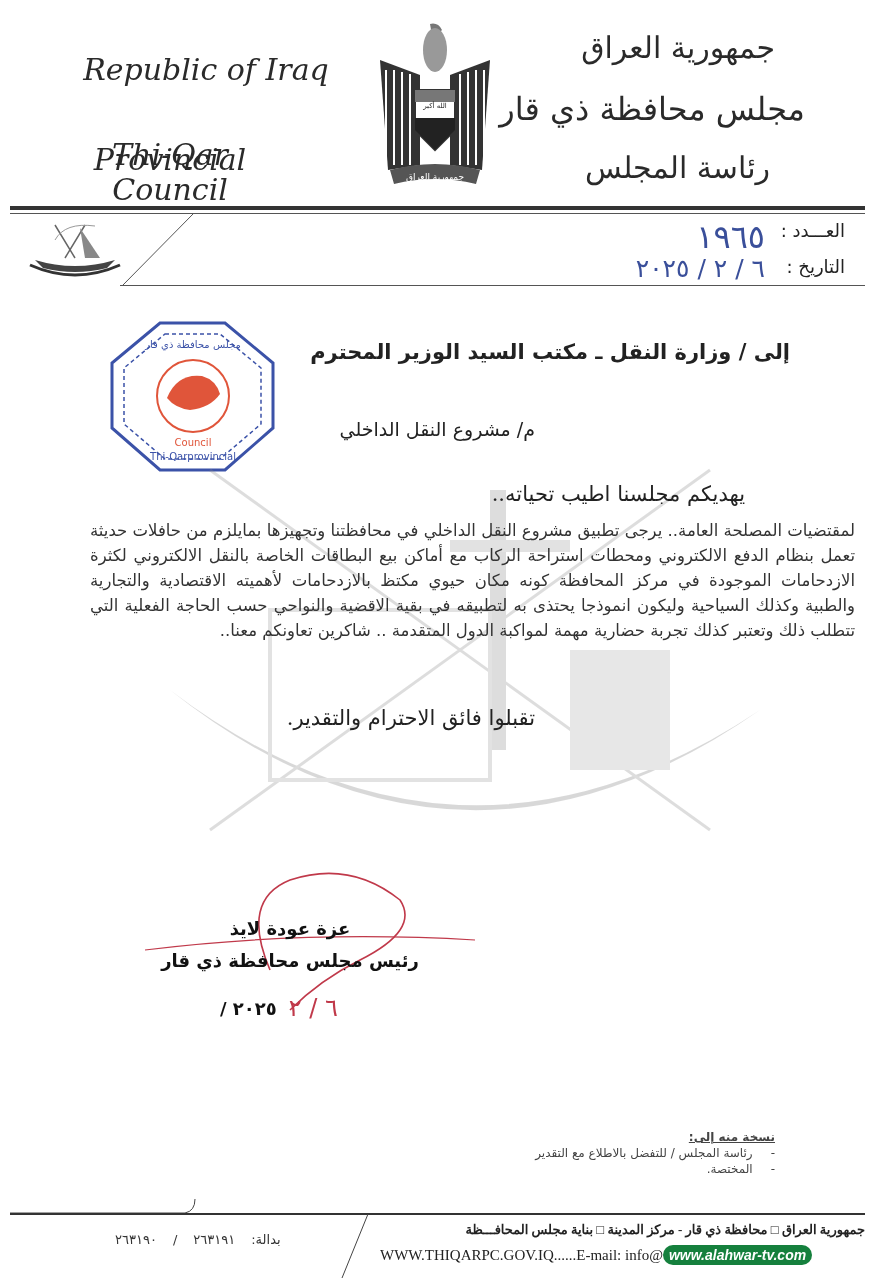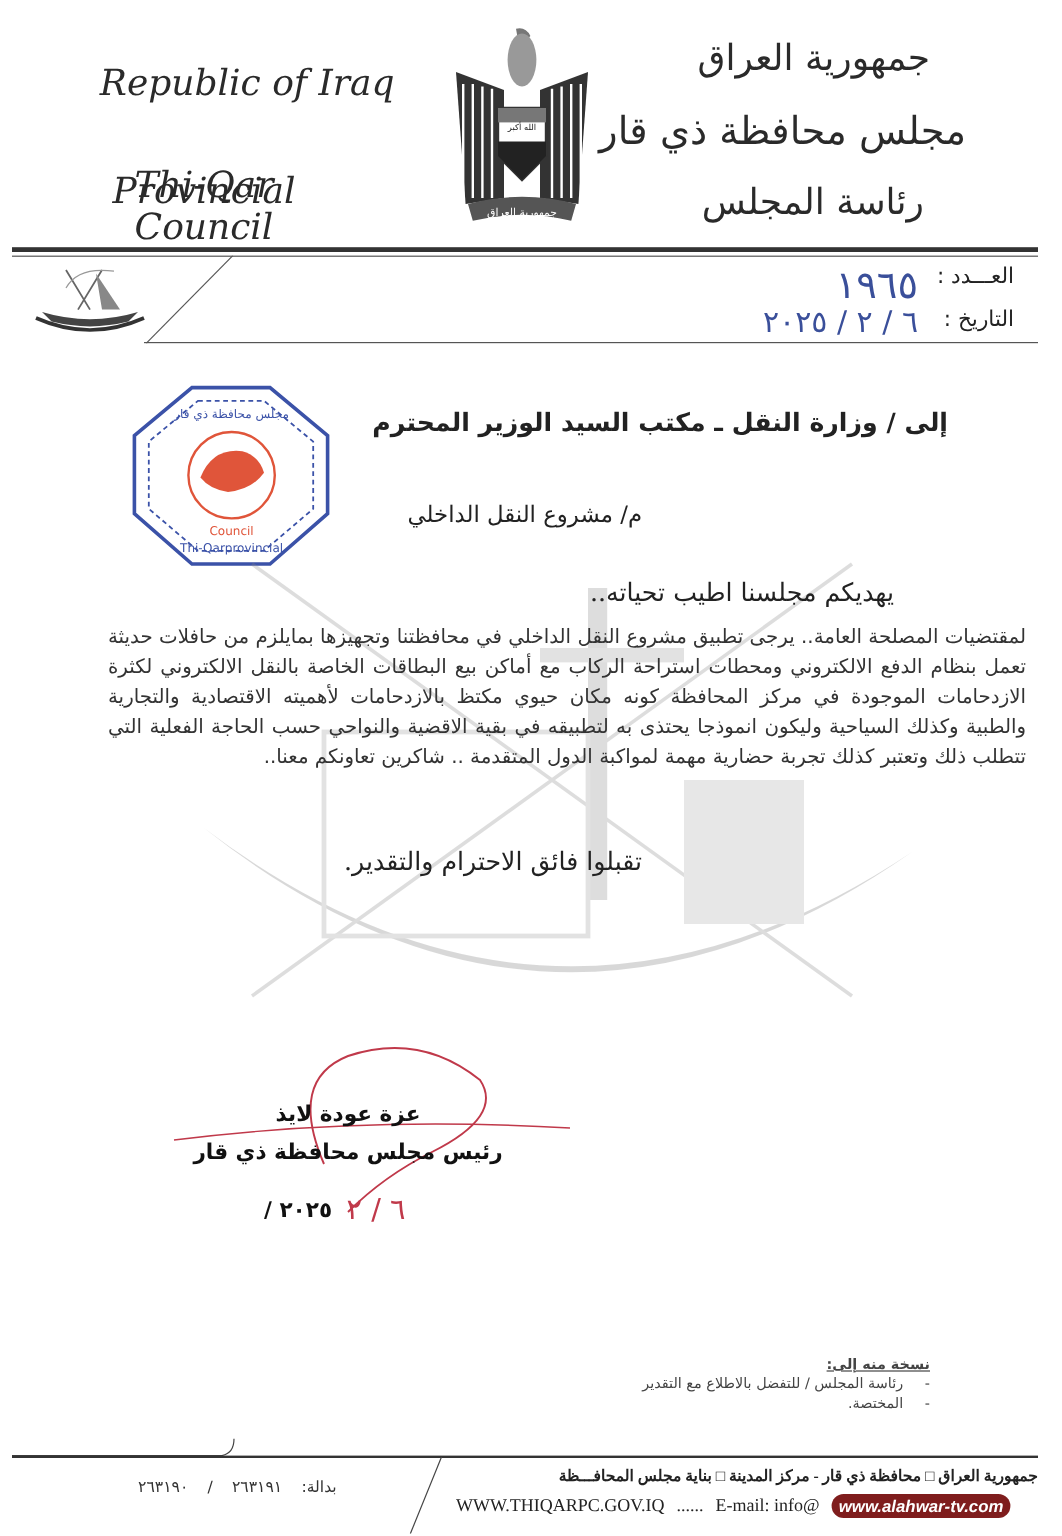--- a/index.html
+++ b/index.html
@@ -12,21 +12,21 @@
   .label{direction:rtl;font-family:"DejaVu Sans",sans-serif;font-size:18px;color:#222;}
   .hand{font-family:"DejaVu Sans",sans-serif;color:#3a4f9a;}
   .rtl{direction:rtl;}
   .heading{font-family:"DejaVu Sans",sans-serif;font-weight:bold;font-size:21px;color:#222;direction:rtl;white-space:nowrap;}
   .body-text{right:0;width:755px;right:30px;direction:rtl;text-align:justify;text-align-last:right;font-family:"DejaVu Sans",sans-serif;font-size:16.5px;line-height:25px;color:#333;}
   .script{font-family:"DejaVu Serif",serif;font-size:21px;color:#222;direction:rtl;white-space:nowrap;}
   .sig{font-family:"DejaVu Sans",sans-serif;font-weight:bold;font-size:18px;color:#111;direction:rtl;text-align:center;white-space:nowrap;}
   .cc{font-family:"DejaVu Sans",sans-serif;font-size:12px;color:#444;direction:rtl;}
   .footer-ar{font-family:Liberation Serif, serif;font-weight:bold;font-size:13px;color:#222;direction:rtl;white-space:nowrap;text-align:right;}
   .footer-en{font-family:"Liberation Serif",serif;font-size:15px;color:#222;white-space:nowrap;}
-  .watermark-tag{background:#7f1d1d;color:#fff;font-family:"Liberation Sans",sans-serif;font-style:italic;font-weight:bold;font-size:14px;padding:2px 6px;border-radius:10px;}
+  .watermark-tag{background:#15803d;color:#fff;font-family:"Liberation Sans",sans-serif;font-style:italic;font-weight:bold;font-size:14px;padding:2px 6px;border-radius:10px;}
   svg{display:block;}
 </style>
 </head>
 <body>
 
 <div class="abs" style="left:0;top:0;width:885px;height:215px;">
   <div class="abs en-title" style="top:55px;margin-left:36px;">Republic of Iraq</div>
   <div class="abs en-title" style="top:100px;margin-top:40px;">Thi-Qar</div>
   <div class="abs en-title" style="top:145px;">Provincial Council</div>
 
@@ -135,21 +135,21 @@
       <path d="M0 18 L175 18 Q185 16 185 4" stroke="#444" fill="none"></path>
     </svg>
 </div>
 <div class="abs rule-thin" style="top:1213px;left:10px;width:855px;background:#333;height:2px;"></div>
 <div class="abs" style="left:340px;top:1214px;">
   <svg width="30" height="66">
       <line x1="28" y1="0" x2="2" y2="64" stroke="#444"></line>
     </svg>
 </div>
 <div class="abs footer-ar" style="right:20px;top:1222px;">جمهورية العراق □ محافظة ذي قار - مركز المدينة □ بناية مجلس المحافـــظة</div>
-<div class="abs" style="left:380px;top:1245px;display:flex;gap:10px;align-items:center;">
+<div class="abs" style="left:380px;top:1245px;display:flex;align-items:center;">
   <span class="footer-en">WWW.THIQARPC.GOV.IQ</span>
   <span class="footer-en">......</span>
   <span class="footer-en">E-mail: info@</span>
   <span class="watermark-tag">www.alahwar-tv.com</span>
 </div>
 <div class="abs" style="left:115px;top:1232px;display:flex;gap:16px;direction:rtl;font-family:'DejaVu Sans',sans-serif;font-size:13px;color:#333;">
   <span>بدالة:</span>
   <span>٢٦٣١٩١</span>
   <span>/</span>
   <span>٢٦٣١٩٠</span>

